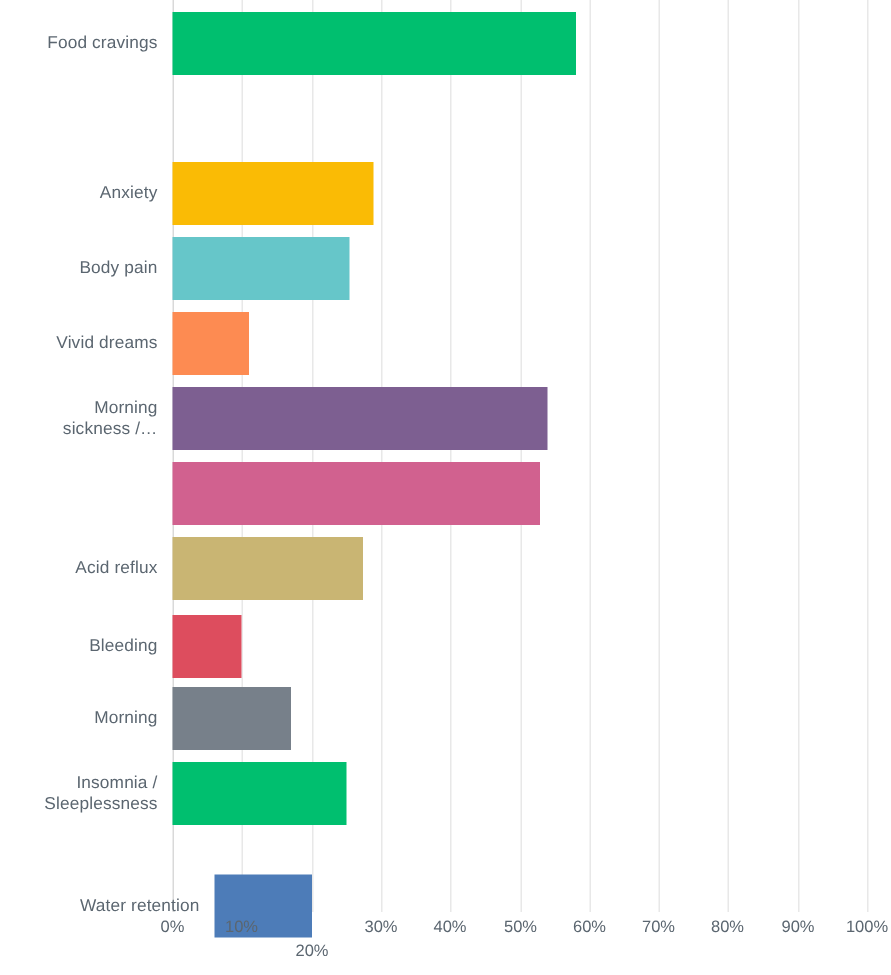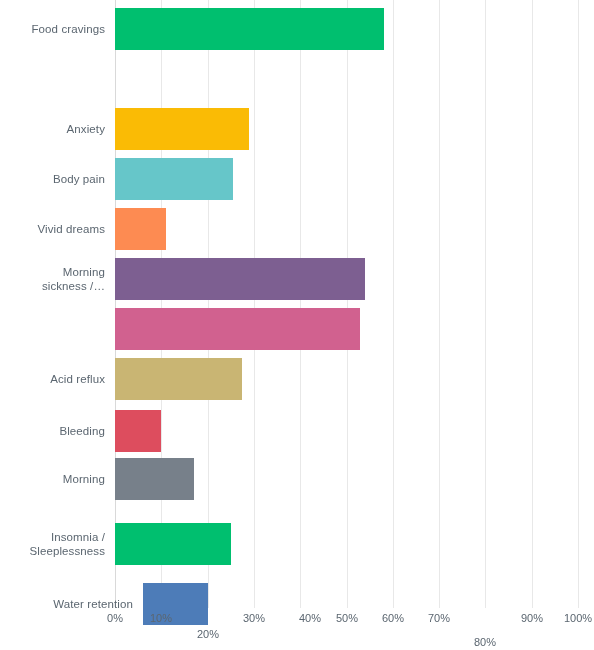--- a/index.html
+++ b/index.html
@@ -133,38 +133,38 @@
         <div class="bar" title="Acid reflux: 27.5%" style="width: 127px; background: rgb(201, 181, 115);"></div>
       </div>
       <div class="bar-row" style="top: 410px;">
         <div class="cat-label">Bleeding</div>
         <div class="bar" title="Bleeding: 10%" style="width: 46px; background: rgb(221, 77, 94);"></div>
       </div>
       <div class="bar-row" style="top: 458px;">
         <div class="cat-label">Morning</div>
         <div class="bar" title="Cramps: 17%" style="width: 79px; background: rgb(119, 128, 138);"></div>
       </div>
-      <div class="bar-row" style="top: 523px; text-decoration: underline;">
+      <div class="bar-row" style="top: 508px; text-decoration: underline;">
         <div class="cat-label">Insomnia /
 Sleeplessness</div>
         <div class="bar" title="Insomnia / Sleeplessness: 25%" style="width: 116px; background: rgb(0, 191, 111);"></div>
       </div>
       <div class="bar-row" style="top: 583px; margin-left: 28px;">
         <div class="cat-label">Water retention</div>
         <div class="bar" title="Water retention: 14%" style="width: 65px; background: rgb(77, 124, 184);"></div>
       </div>
     </div>
 
   <div class="x-axis">
       <div class="x-tick" style="left: 115px;">0%</div>
       <div class="x-tick" style="left: 161px;">10%</div>
       <div class="x-tick" style="left: 208px; margin-top: 16px;">20%</div>
       <div class="x-tick" style="left: 254px;">30%</div>
-      <div class="x-tick" style="left: 300px; margin-left: 10px;">40%</div>
+      <div class="x-tick" style="left: 300px;">40%</div>
       <div class="x-tick" style="left: 347px;">50%</div>
       <div class="x-tick" style="left: 393px;">60%</div>
       <div class="x-tick" style="left: 439px;">70%</div>
-      <div class="x-tick" style="left: 485px; margin-top: 24px;">80%</div>
+      <div class="x-tick" style="left: 485px;">80%</div>
       <div class="x-tick" style="left: 532px;">90%</div>
       <div class="x-tick" style="left: 578px;">100%</div>
     </div>
 
 </div>
 
 </body></html>

